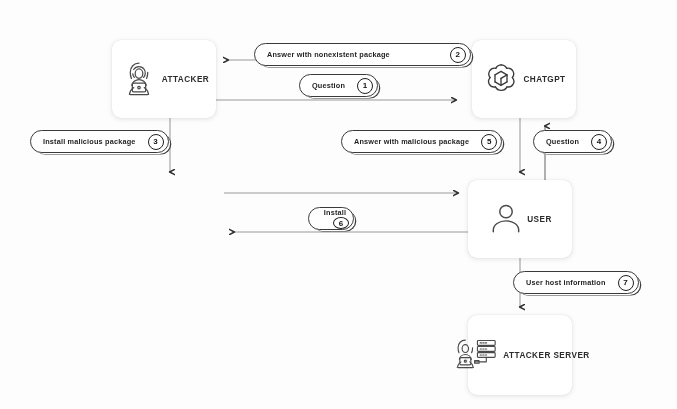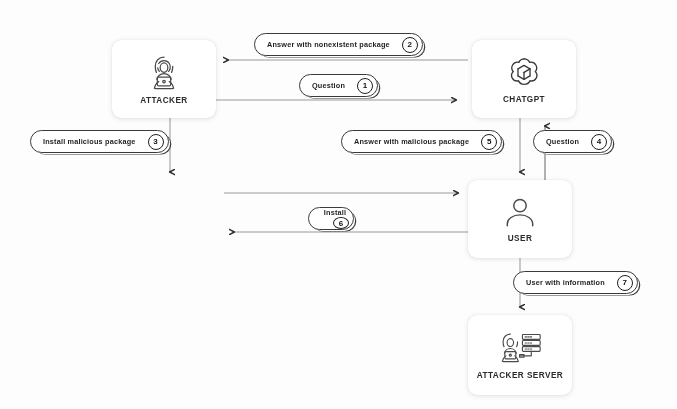--- a/index.html
+++ b/index.html
@@ -13,21 +13,21 @@
 
   
   #wires{position:absolute;left:0;top:0;width:677px;height:409px;}
 
   
   .node{
     position:absolute;
     background:#ffffff;
     border-radius:9px;
     box-shadow:0 1px 5px rgba(90,90,90,.16), 0 0 1px rgba(120,120,120,.25);
-    display:flex;flex-direction:column;
+    display:flex;flex-direction:row;
     align-items:center;justify-content:center;
     gap:3px;
   }
   .node .glyph{display:flex;align-items:center;justify-content:center;}
   .node .nlabel{
     font-size:8.2px;font-weight:bold;letter-spacing:.45px;
     color:#2b2b2b;text-align:center;white-space:nowrap;
     font-family:"Liberation Sans", sans-serif;
   }
 
@@ -55,21 +55,21 @@
     font-family:"Liberation Sans", sans-serif;
   }
   .pill .pnum{
     margin-left:12px;
     width:14px;height:14px;min-width:14px;
     border:1.3px solid #1f1f1f;border-radius:50%;
     display:flex;align-items:center;justify-content:center;
     font-size:8px;font-weight:bold;color:#111;
     font-family:"Liberation Sans", sans-serif;
   }
-  #pill-2{left:254px;top:33px;}
+  #pill-2{left:254px;top:43px;gap:48px;}
   #pill-1{left:299px;top:74px;}
   #pill-3{left:30px; top:130px;}
   #pill-5{left:341px;top:130px;text-align:right;}
   #pill-4{left:533px;top:130px;}
   #pill-6{left:308px;top:207px;flex-direction:column;}
   #pill-7{left:513px;top:271px;}
 </style>
 </head>
 <body>
 
@@ -215,17 +215,17 @@
     <span class="ptext">Question</span>
     <span class="pnum">4</span>
   </div>
 
   <div class="pill" id="pill-6">
     <span class="ptext">Install</span>
     <span class="pnum">6</span>
   </div>
 
   <div class="pill" id="pill-7">
-    <span class="ptext">User with information</span>
+    <span class="ptext">User host information</span>
     <span class="pnum">7</span>
   </div>
 
 </div>
 
 </body></html>

